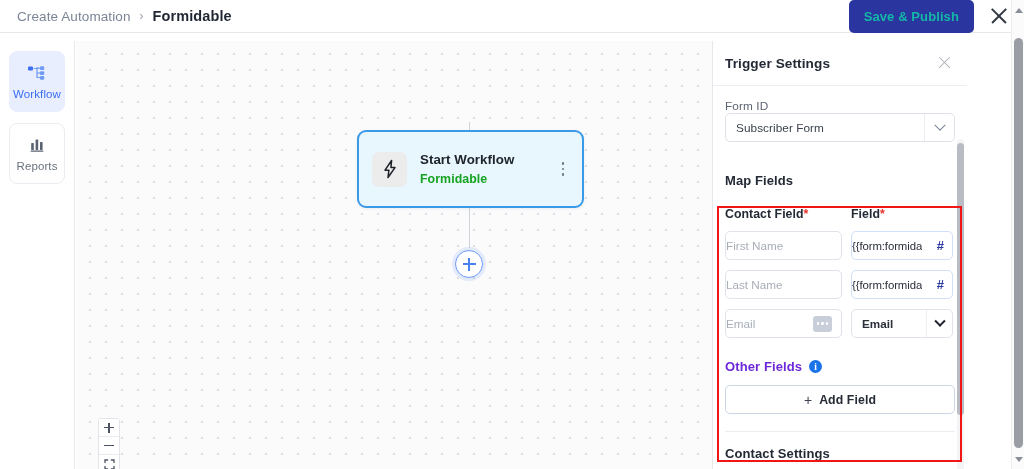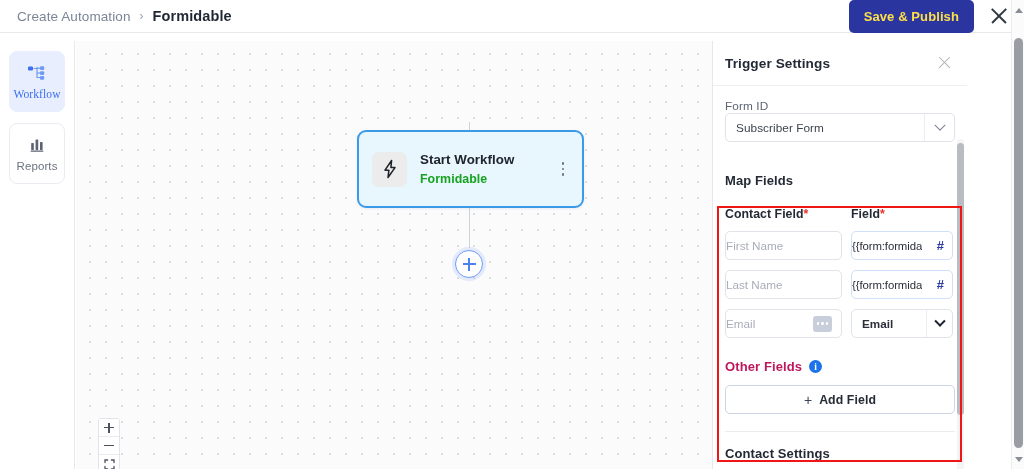--- a/index.html
+++ b/index.html
@@ -16,21 +16,21 @@
     position: absolute; left: 0; top: 0; width: 1024px; height: 33px;
     background: #fff; border-bottom: 1px solid #e6e8ec;
     display: flex; align-items: center;
   }
   .crumb-wrap { display: flex; align-items: center; padding-left: 17px; gap: 9px; }
   .crumb-root { font-size: 13.5px; color: #7b8596; letter-spacing: .1px; }
   .crumb-sep { font-size: 12px; color: #9aa3b2; }
   .crumb-cur { font-size: 14.5px; color: #1f2633; font-weight: 700; letter-spacing: .1px; }
   .topbar-right { margin-left: auto; display: flex; align-items: center; padding-right: 14px; gap: 14px; }
   #save-publish {
-    background: #2a35a0; color: #fde047; border: none; border-radius: 5px;
+    background: #2a35a0; color: #14b8a6; border: none; border-radius: 5px;
     font-family: "Liberation Sans", sans-serif;
     font-size: 13px; font-weight: 700; padding: 9px 15px; cursor: pointer;
     letter-spacing: .1px;
   }
   #close-x {
     width: 22px; height: 22px; position: relative; cursor: pointer;
   }
   #close-x::before, #close-x::after {
     content: ""; position: absolute; left: 1px; top: 10px; width: 20px; height: 1.6px;
     background: #30373f;
@@ -42,21 +42,21 @@
   #rail {
     position: absolute; left: 0; top: 41px; width: 75px; height: 428px;
     background: #fff; border-right: 1px solid #e6e8ec;
     padding-top: 10px; display: flex; flex-direction: column; align-items: center; gap: 11px;
   }
   .rail-item {
     width: 56px; height: 61px; border-radius: 8px; border: 1px solid #e9ecf1;
     background: #fff; display: flex; flex-direction: column; align-items: center;
     justify-content: center; gap: 6px; cursor: pointer;
   }
-  .rail-item.active { background: #e8eefe; border-color: #e8eefe; font-family: Liberation Serif, serif; }
+  .rail-item.active { background: #e8eefe; border-color: #e8eefe; }
   .rail-label { font-size: 11.5px; color: #6b7280; letter-spacing: .1px; }
   .rail-item.active .rail-label { color: #3b6ef0; font-weight: 400; }
   .rail-ico { width: 20px; height: 18px; display: block; }
 
   
   #canvas {
     position: absolute; left: 76px; top: 41px; width: 679px; height: 428px;
     background-color: #fbfbfc;
     background-image: radial-gradient(#dedde2 1.1px, transparent 1.2px);
     background-size: 16px 16px; background-position: 6px 5px;
@@ -174,21 +174,21 @@
   .ellipsis-btn i { width: 2.3px; height: 2.3px; border-radius: 50%; background: #fff; display:block;}
   .sel-email {
     width: 102px; height: 29px; border: 1px solid #e0e3e9; border-radius: 5px; background: #fff;
     display: flex; align-items: center; padding-left: 10px; cursor: pointer;
   }
   .sel-email .v { font-size: 11.7px; color: #2a2f3a; font-weight: 700; flex: 1 1 auto; }
   .sel-email .cw { width: 26px; height: 100%; display:flex; align-items:center; justify-content:center;
                    border-left: 1px solid #eceef1; }
 
   #other-fields-row { display: flex; align-items: center; gap: 7px; margin-top: 21px; }
-  #other-fields-title { font-size: 13px; font-weight: 700; color: #be185d; letter-spacing: .1px;}
+  #other-fields-title { font-size: 13px; font-weight: 700; color: #6d28d9; letter-spacing: .1px;}
   #info-icon {
     width: 13px; height: 13px; border-radius: 50%; background: #1a73e8; color: #fff;
     font-size: 9.5px; font-weight: 700; display: flex; align-items: center; justify-content: center;
     font-family: "Liberation Serif", serif; cursor: pointer;
   }
   #add-field-btn {
     margin-top: 11px; height: 29px; border: 1px solid #ccd5e4; border-radius: 5px; background: #fff;
     display: flex; align-items: center; justify-content: center; gap: 7px; cursor: pointer;
   }
   #add-field-btn .pl { font-size: 14px; color: #3a4253; line-height: 1; }

